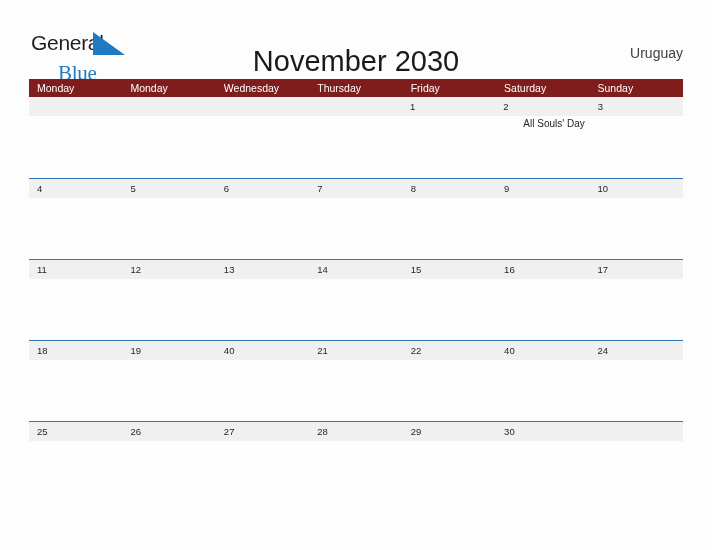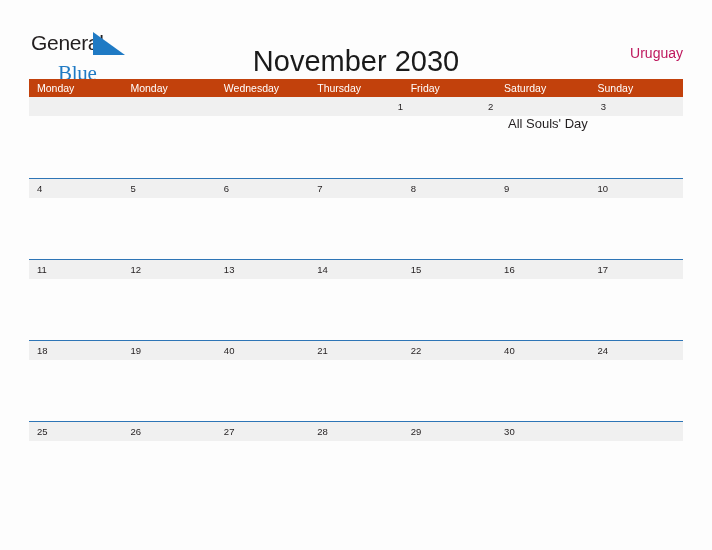--- a/index.html
+++ b/index.html
@@ -66,34 +66,34 @@
     font-weight: normal;
     letter-spacing: 0px;
     margin: 12px;
   }
 
   .cal-region {
     position: absolute;
     right: 29px;
     top: 45px;
     font-size: 14px;
-    color: #be185d;
+    color: #404040;
   }
 
   
   .calendar {
     position: absolute;
     left: 29px;
     top: 79px;
     width: 654px;
   }
 
   .weekday-row {
     display: flex;
-    background: #c2410c;
+    background: #7f1d1d;
     height: 18px;
   }
   .weekday-cell {
     flex: 1 1 0;
     color: #ffffff;
     font-size: 10.5px;
     line-height: 18px;
     padding-left: 8px;
     box-sizing: border-box;
     white-space: nowrap;
@@ -116,21 +116,21 @@
     padding: 3px 5px 0 8px;
     position: relative;
   }
   .day-num {
     font-size: 9.5px;
     color: #231f20;
     line-height: 13px;
     display: block;
   }
   .day-event {
-    font-size: 13px;
+    font-size: 10px;
     color: #231f20;
     line-height: 12px;
     display: block;
     margin-top: 5px;
     white-space: nowrap;
     margin-left: 20px;
   }
 </style>
 </head>
 <body>

